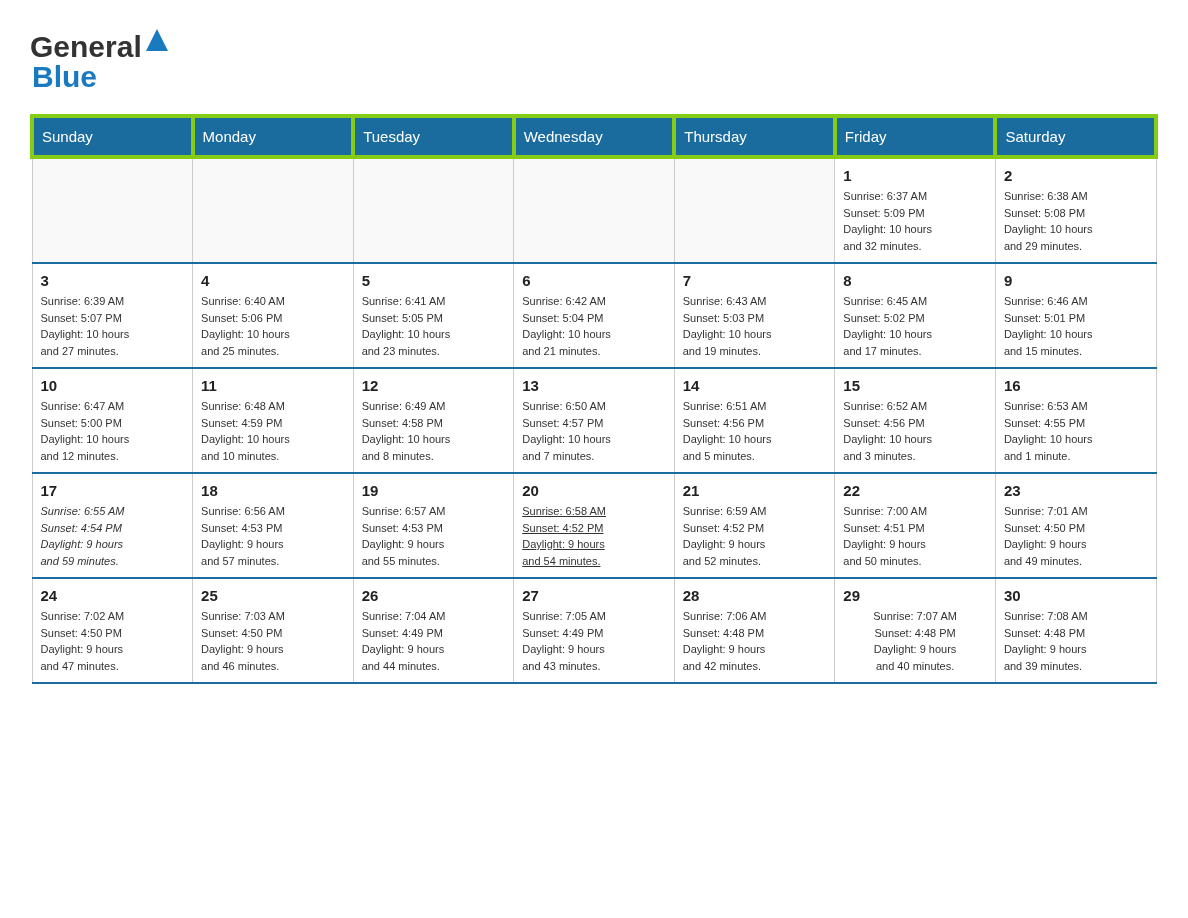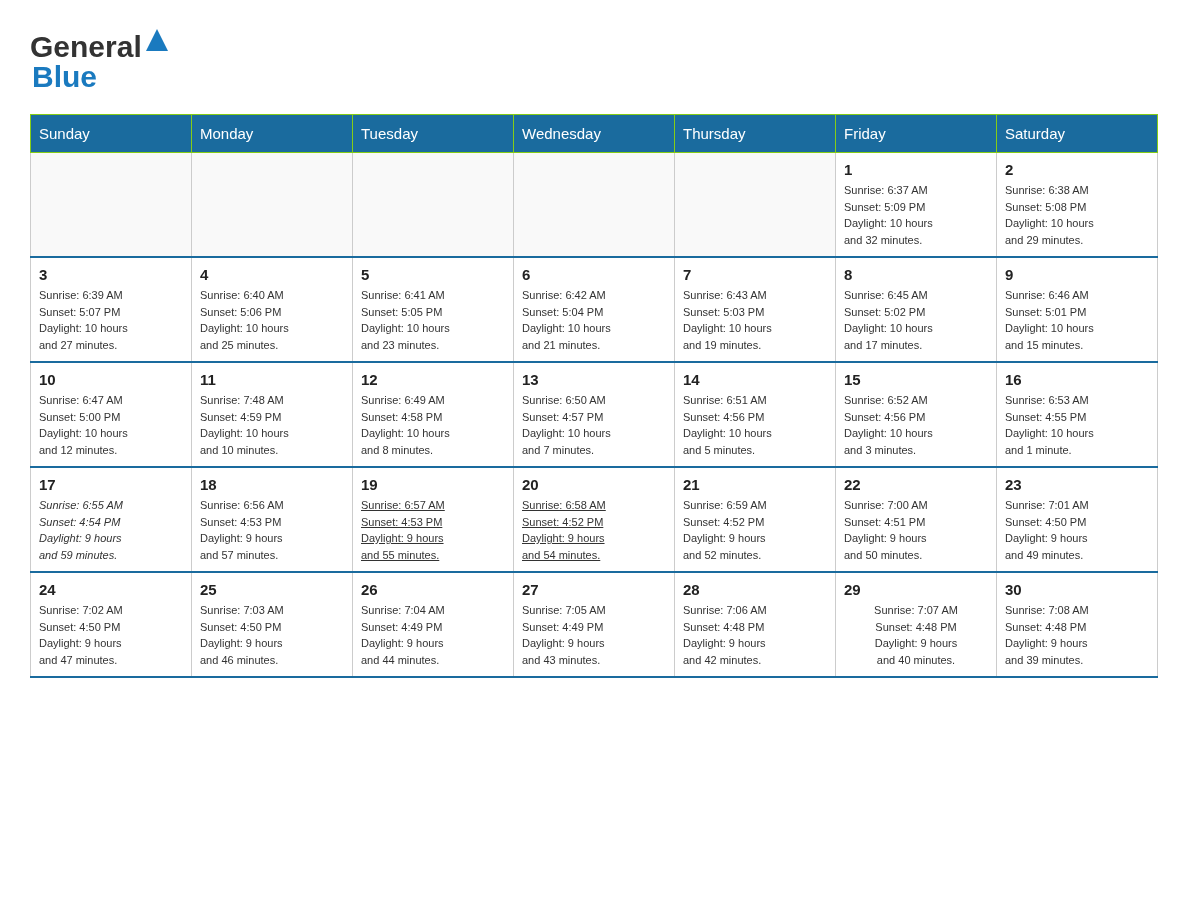--- a/index.html
+++ b/index.html
@@ -38,21 +38,21 @@
       width: 100%;
       border-collapse: collapse;
     }
     .calendar thead tr th {
       background-color: #1a6b9e;
       color: #fff;
       font-size: 15px;
       font-weight: normal;
       padding: 10px 8px;
       text-align: left;
-      border: 1px solid #84cc16;
+      border: 4px solid #84cc16;
     }
     .calendar tbody tr td {
       vertical-align: top;
       padding: 8px;
       border: 1px solid #ccc;
       width: 14.28%;
       min-height: 110px;
       font-size: 13px;
       color: #333;
     }
@@ -179,21 +179,21 @@
       <tr>
         <td>
           <div class="day-num">10</div>
           <div class="day-info" style="white-space: pre-line;">Sunrise: 6:47 AM
 Sunset: 5:00 PM
 Daylight: 10 hours
 and 12 minutes.</div>
         </td>
         <td>
           <div class="day-num">11</div>
-          <div class="day-info" style="white-space: pre-line;">Sunrise: 7:48 AM
+          <div class="day-info" style="white-space: pre-line;">Sunrise: 6:48 AM
 Sunset: 4:59 PM
 Daylight: 10 hours
 and 10 minutes.</div>
         </td>
         <td>
           <div class="day-num">12</div>
           <div class="day-info" style="white-space: pre-line;">Sunrise: 6:49 AM
 Sunset: 4:58 PM
 Daylight: 10 hours
 and 8 minutes.</div>
@@ -237,21 +237,21 @@
         </td>
         <td>
           <div class="day-num">18</div>
           <div class="day-info" style="white-space: pre-line;">Sunrise: 6:56 AM
 Sunset: 4:53 PM
 Daylight: 9 hours
 and 57 minutes.</div>
         </td>
         <td>
           <div class="day-num">19</div>
-          <div class="day-info" style="white-space: pre-line; text-decoration: underline;">Sunrise: 6:57 AM
+          <div class="day-info" style="white-space: pre-line;">Sunrise: 6:57 AM
 Sunset: 4:53 PM
 Daylight: 9 hours
 and 55 minutes.</div>
         </td>
         <td>
           <div class="day-num">20</div>
           <div class="day-info" style="white-space: pre-line; text-decoration: underline;">Sunrise: 6:58 AM
 Sunset: 4:52 PM
 Daylight: 9 hours
 and 54 minutes.</div>

